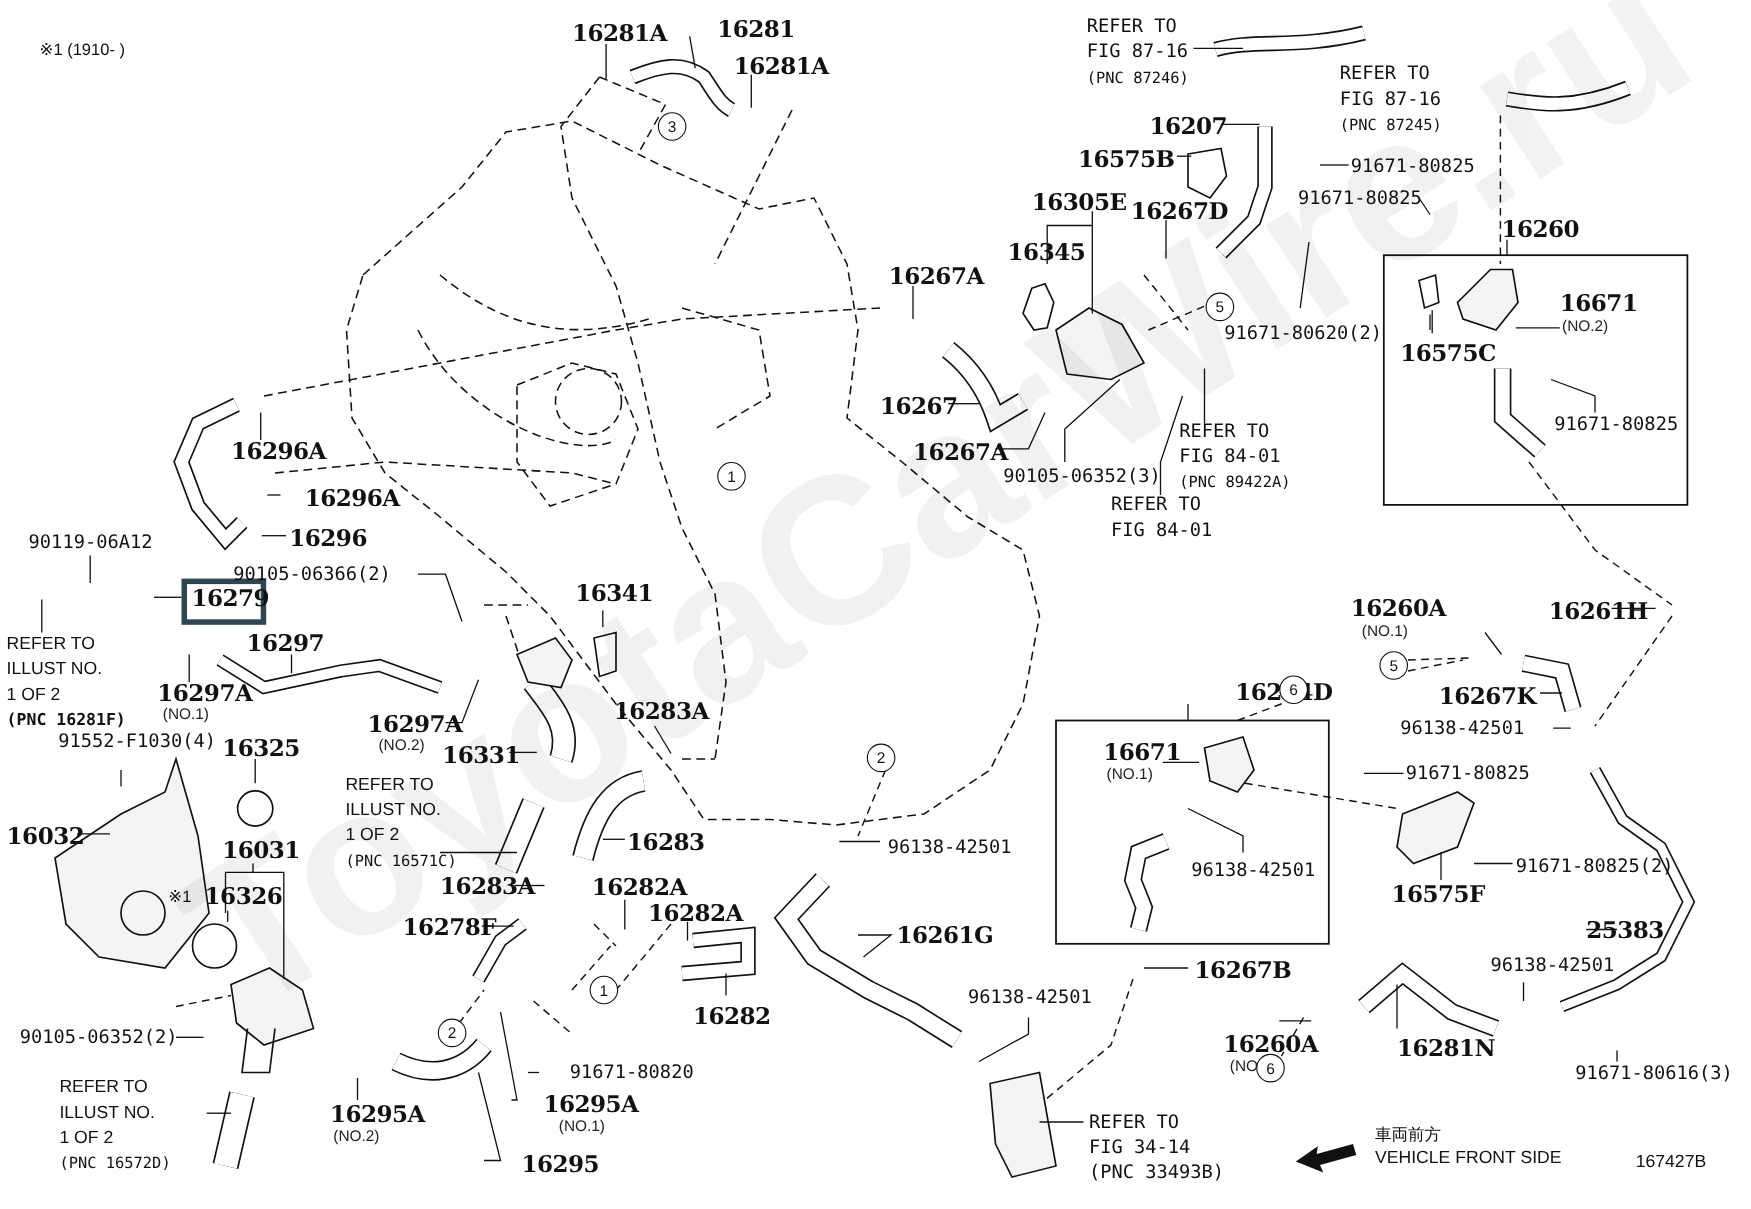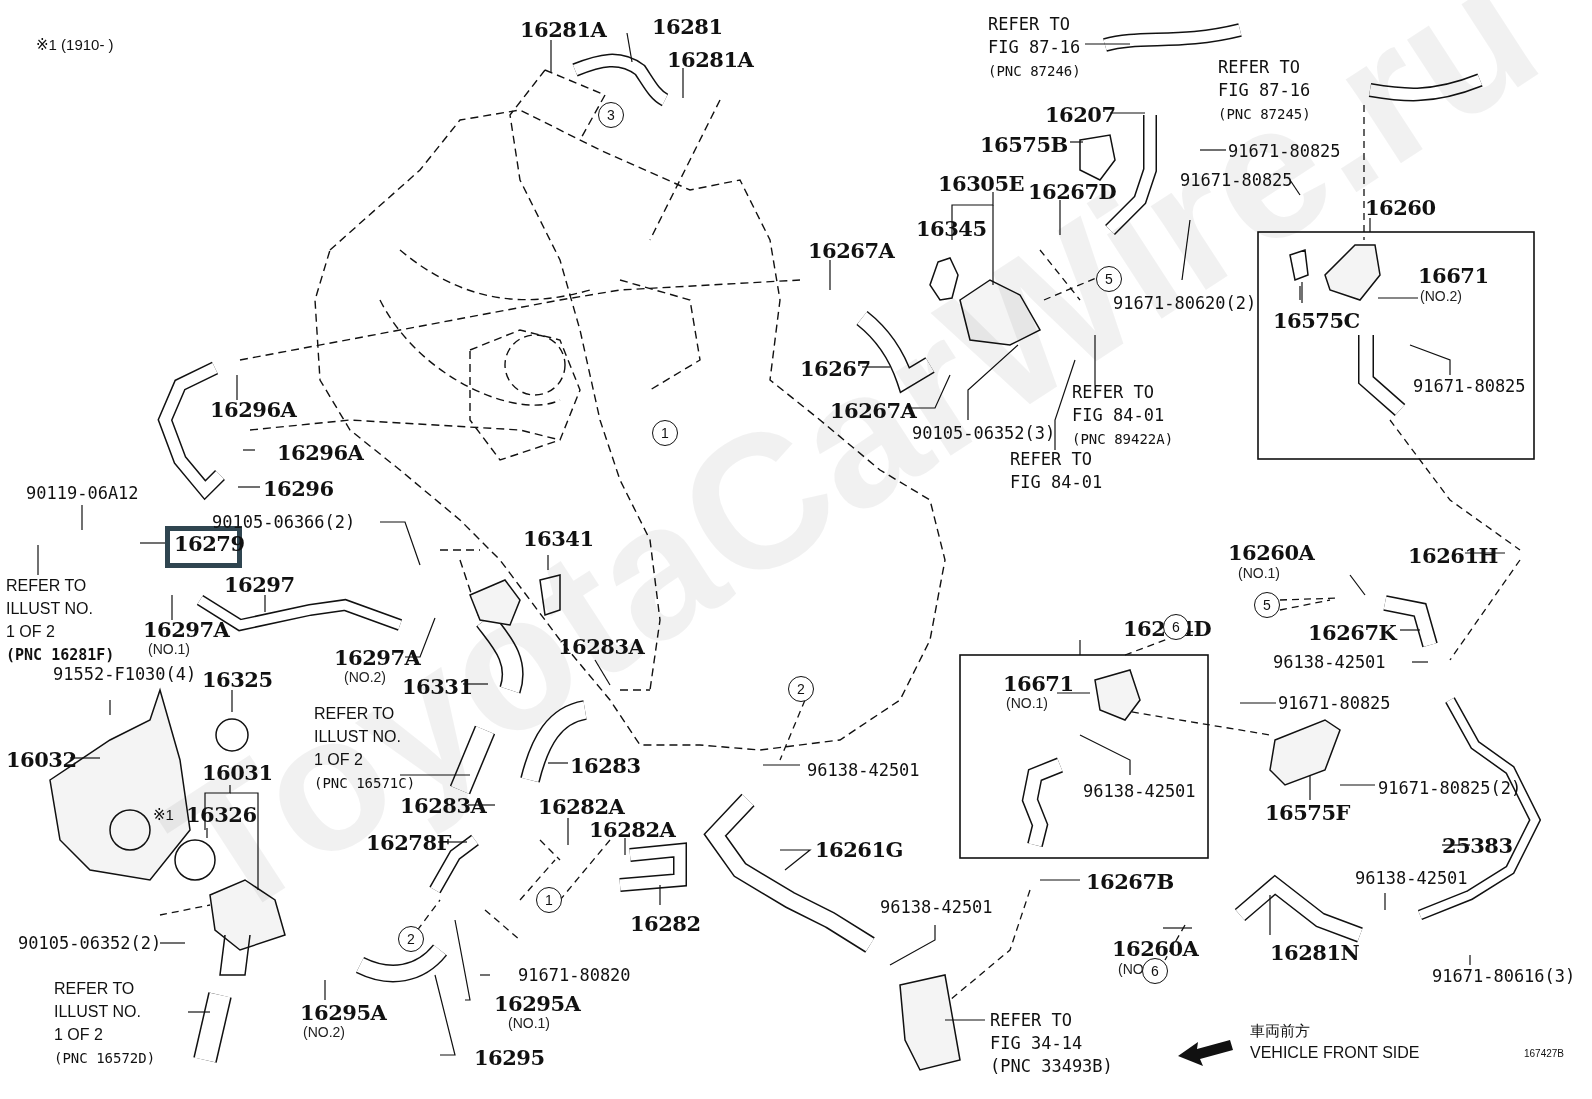--- a/index.html
+++ b/index.html
@@ -10,21 +10,21 @@
   .sub { position:absolute; font-family:"Liberation Sans","DejaVu Sans",sans-serif; font-size:14px; line-height:1; white-space:nowrap; color:#222; }
   .ref { position:absolute; font-family:"DejaVu Sans Mono","Liberation Mono",monospace; font-size:17px; line-height:23px; white-space:pre; color:#111; }
   .ref.sans { font-family:"Liberation Sans","DejaVu Sans",sans-serif; font-size:16px; line-height:23px; }
   .ref .pnc { font-size:14px; }
   .note { position:absolute; font-family:"Liberation Sans","DejaVu Sans",sans-serif; font-size:15px; white-space:nowrap; }
   .highlight { position:absolute; border:5px solid #2f4550; left:165px; top:526px; width:67px; height:32px; box-sizing:content-box; }
   .circ { position:absolute; width:24px; height:24px; border:1.6px solid #111; border-radius:50%; font-family:"Liberation Sans","DejaVu Sans",sans-serif; font-size:14px; text-align:center; line-height:24px; background:#fff; }
   .watermark { position:absolute; left:130px; top:780px; font-family:"Liberation Sans","DejaVu Sans",sans-serif; font-size:190px; font-weight:bold; color:#000; opacity:0.05; transform:rotate(-33deg); transform-origin:left top; white-space:nowrap; pointer-events:none; }
   .front-jp { position:absolute; left:1250px; top:1022px; font-family:"DejaVu Sans",sans-serif; font-size:15px; }
   .front-en { position:absolute; left:1250px; top:1044px; font-family:"Liberation Sans","DejaVu Sans",sans-serif; font-size:16px; }
-  .figno { position:absolute; left:1487px; top:1048px; font-family:"Liberation Sans","DejaVu Sans",sans-serif; font-size:10px;margin-left:37px; }
+  .figno { position:absolute; left:1487px; top:1048px; font-family:"Liberation Sans","DejaVu Sans",sans-serif; font-size:16px; }
 </style>
 </head>
 <body>
 
 <svg id="diagram" viewBox="0 0 1592 1099" xmlns="http://www.w3.org/2000/svg" fill="none" stroke="#111" stroke-width="1.5">
 
   <g stroke-dasharray="8 5" stroke-width="1.4">
     <path d="M330 250 L420 170 L460 120 L520 110 L600 150 L690 190 L740 180 L770 240 L780 300 L770 380 L820 420 L880 470 L930 500 L945 560 L930 640 L900 700 L840 740 L760 750 L700 745 L640 745 L610 700 L560 640 L500 560 L460 520 L400 470 L350 430 L320 380 L315 300 Z"></path>
     <path d="M380 300 C420 380 520 420 560 400"></path>
     <path d="M400 250 C460 300 520 310 590 290"></path>

